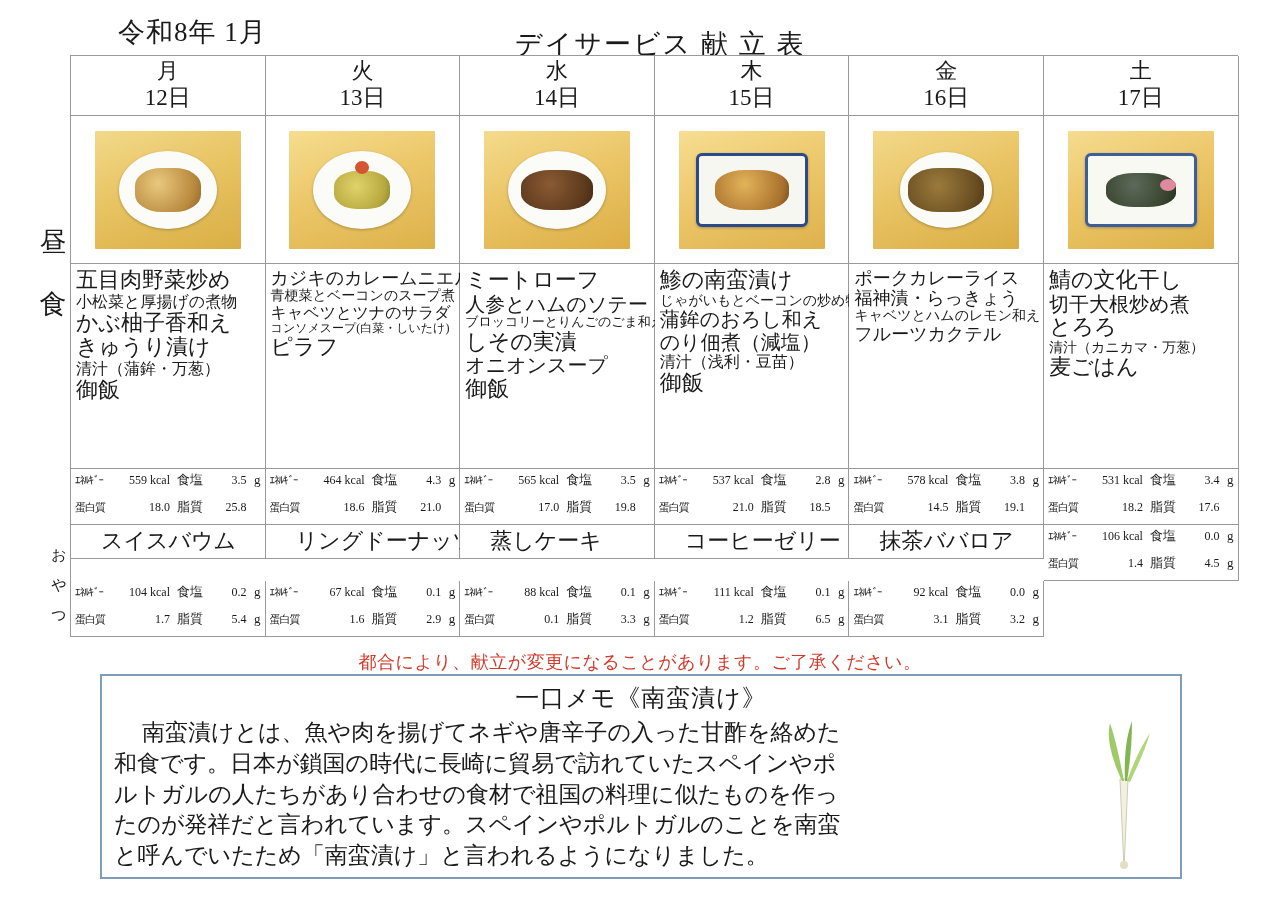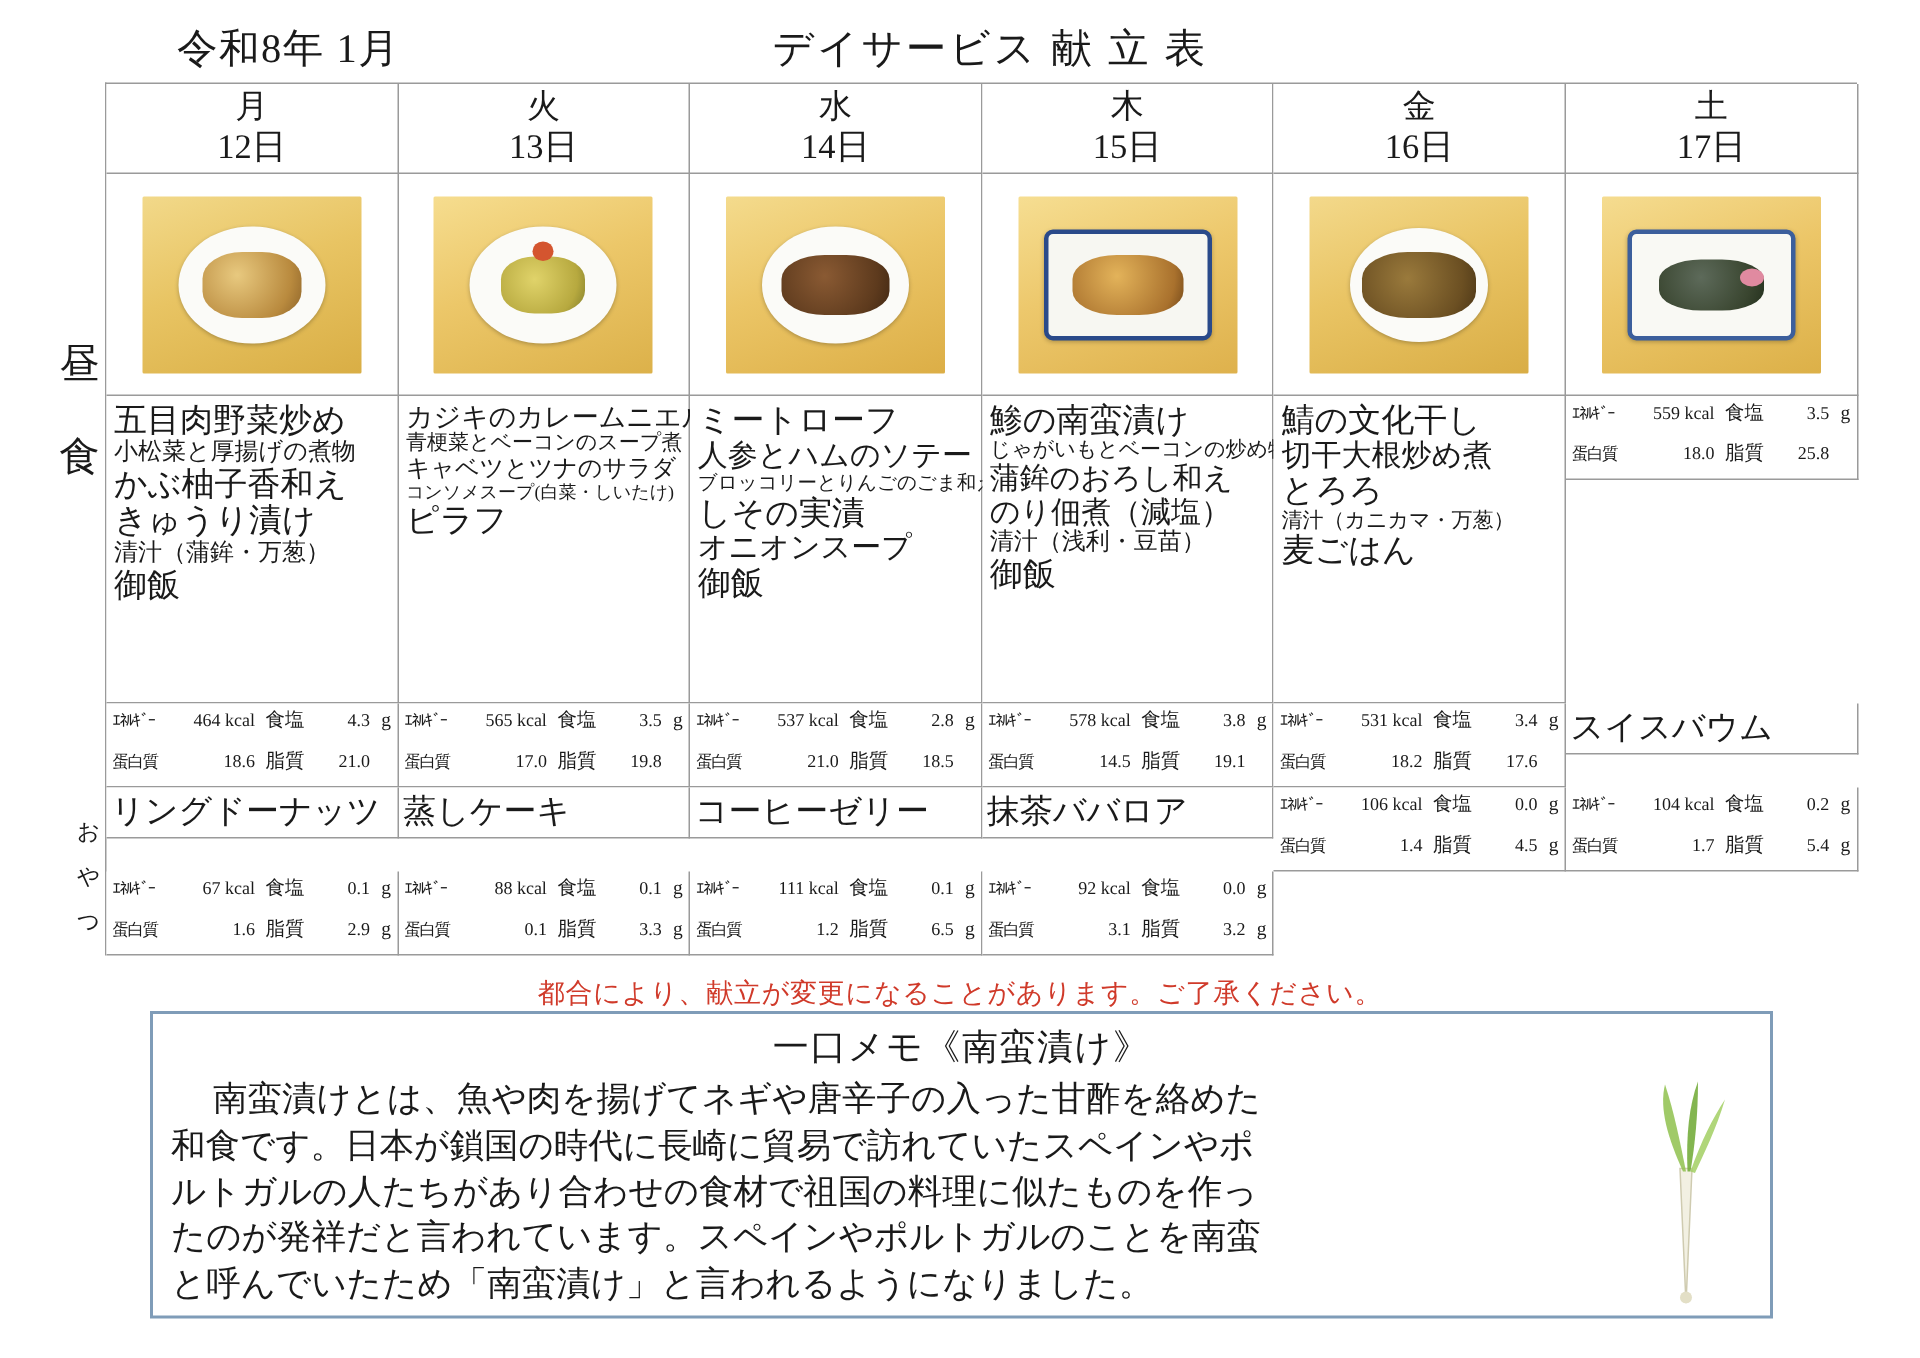--- a/index.html
+++ b/index.html
@@ -21,21 +21,21 @@
     position: absolute;
     top: 14px; left: 0; width: 1280px;
     height: 40px;
   }
   .header .era {
     position: absolute; left: 118px; top: 0;
     font-size: 27px; letter-spacing: 1px;
     white-space: nowrap;
   }
   .header .title {
-    position: absolute; left: 515px; top: 0;
+    position: absolute; left: 515px; top: 12px;
     font-size: 27px; letter-spacing: 2px;
     white-space: nowrap;
   }
 
   
   .grid {
     position: absolute;
     left: 70px; top: 55px;
     width: 1168px;
     border-left: 1px solid #9a9a9a;
@@ -120,21 +120,21 @@
     height: 27px;
     white-space: nowrap;
   }
   .nutrirow .lbl { font-size: 11px; letter-spacing: -1px; width: 40px; }
   .nutrirow .val { font-size: 12px; width: 58px; text-align: right; padding-right: 3px; }
   .nutrirow .lbl2 { font-size: 13px; width: 34px; text-align: center; }
   .nutrirow .val2 { font-size: 12px; flex: 1; text-align: right; }
   .nutrirow .unit { font-size: 13px; width: 14px; text-align: right; }
 
   .snackcell { height: 34px; text-align: left; padding: 0 2px 0 3px; }
-  .snackcell .snack { font-size: 22px; white-space: nowrap; line-height: 1.45; }
+  .snackcell .snack { font-size: 22px; white-space: nowrap; line-height: 1.45; margin-left: 27px; }
   .snacknutri { height: 56px; padding: 2px 4px 0 4px; }
 
   
   .sidelabel {
     position: absolute;
     width: 30px;
     text-align: center;
     line-height: 1.05;
     color: #1a1a1a;
   }
@@ -290,20 +290,26 @@
     </div>
     <div class="cell menucell">
       <div class="menu-line sz-22">鯵の南蛮漬け</div>
       <div class="menu-line sz-14">じゃがいもとベーコンの炒め物</div>
       <div class="menu-line sz-20">蒲鉾のおろし和え</div>
       <div class="menu-line sz-20">のり佃煮（減塩）</div>
       <div class="menu-line sz-16">清汁（浅利・豆苗）</div>
       <div class="menu-line sz-22">御飯</div>
     </div>
     <div class="cell menucell">
+      <div class="menu-line sz-18">ポークカレーライス</div>
+      <div class="menu-line sz-18">福神漬・らっきょう</div>
+      <div class="menu-line sz-14">キャベツとハムのレモン和え</div>
+      <div class="menu-line sz-18">フルーツカクテル</div>
+    </div>
+    <div class="cell menucell">
       <div class="menu-line sz-22">鯖の文化干し</div>
       <div class="menu-line sz-20">切干大根炒め煮</div>
       <div class="menu-line sz-22">とろろ</div>
       <div class="menu-line sz-14">清汁（カニカマ・万葱）</div>
       <div class="menu-line sz-22">麦ごはん</div>
     </div>
 
     <div class="cell nutricell">
       <div class="nutrirow">
         <span class="lbl">ｴﾈﾙｷﾞｰ</span>

